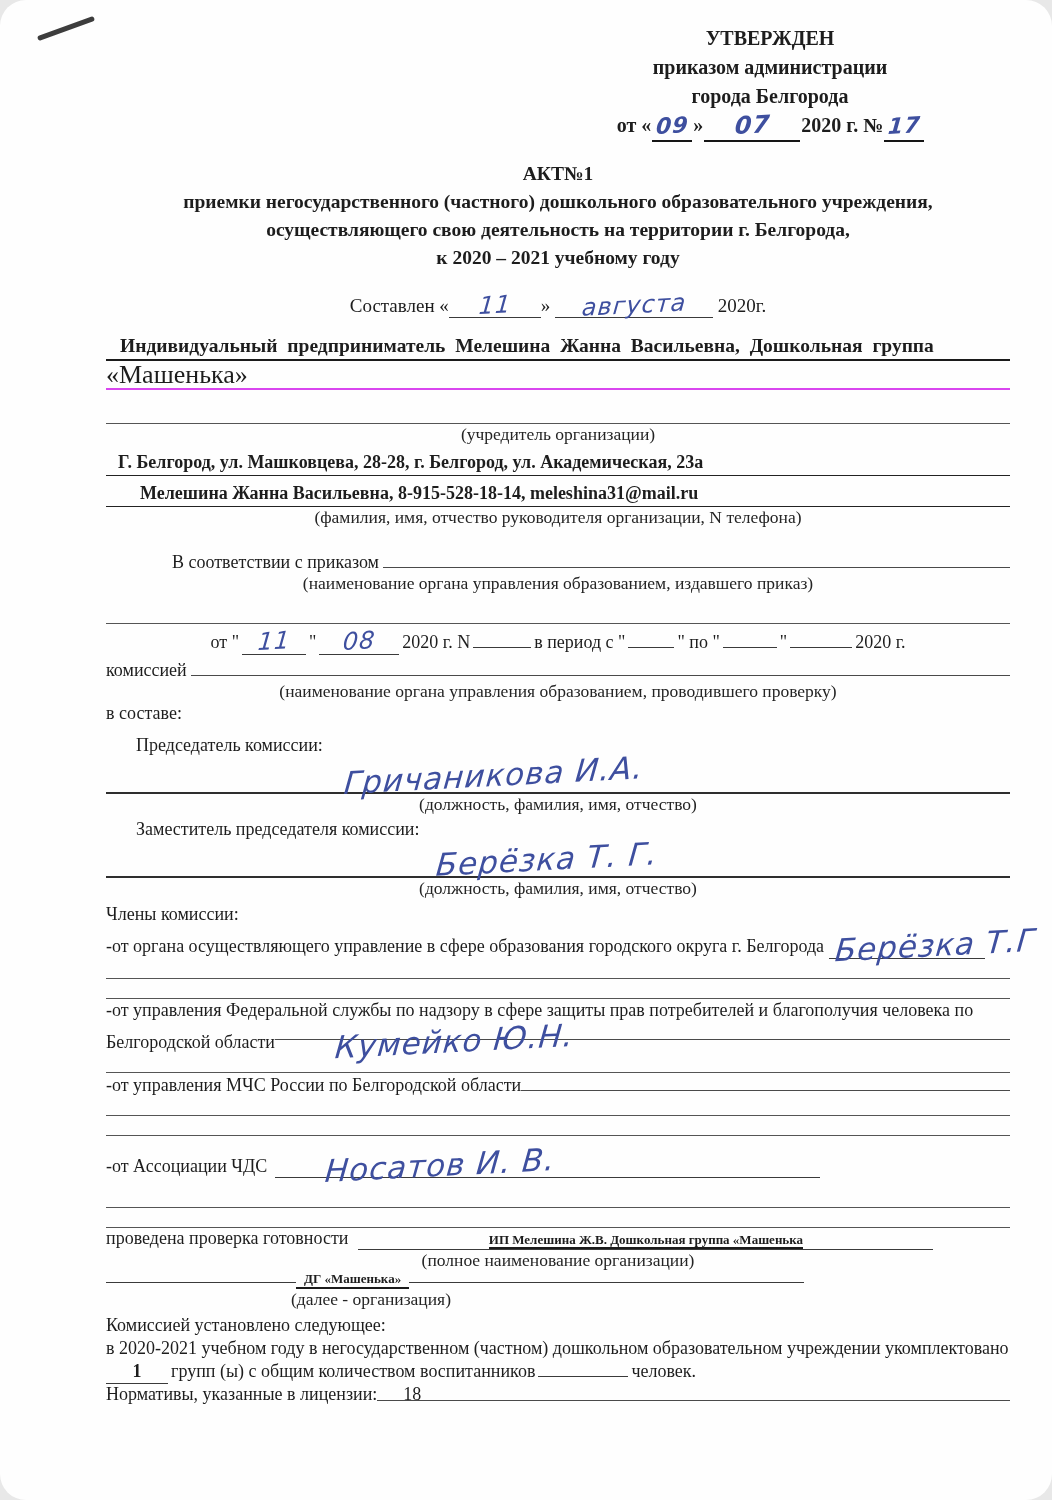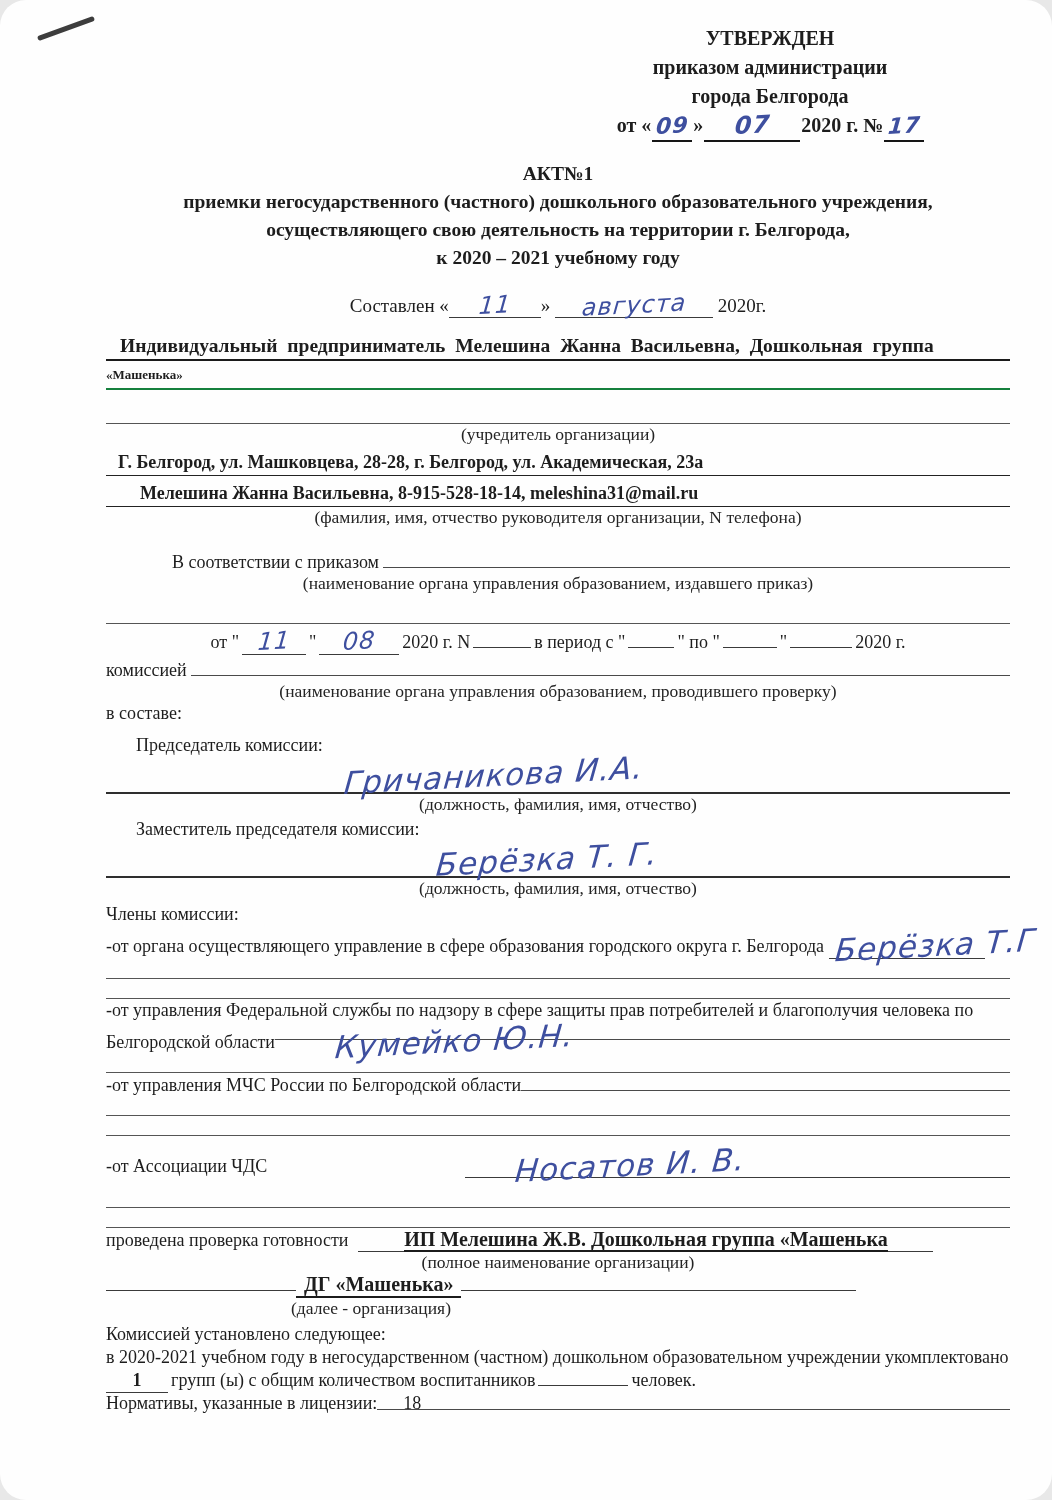--- a/index.html
+++ b/index.html
@@ -27,35 +27,35 @@
   .hw-sm{font-size:22px;}
   .hw-md{font-size:24px;}
   .hw-big{font-size:31px;top:4px;}
   .approval{width:480px;margin-left:auto;text-align:center;font-weight:bold;
     font-size:20px;line-height:29px;}
   .approval .line4 span[data-bind]{margin:0 1px;}
   .act{margin-top:18px;text-align:center;font-weight:bold;font-size:19.5px;line-height:28px;}
   .composed{margin-top:20px;text-align:center;font-size:19px;}
   .org1{margin-top:14px;font-weight:bold;font-size:19.5px;border-bottom:2px solid #1b1b1b;
     padding-left:14px;line-height:27px;word-spacing:5px;white-space:nowrap;}
-  .org2{font-weight:bold;font-size:13px;border-bottom:2px solid #15803d;line-height:27px;}
+  .org2{font-weight:normal;font-size:26px;border-bottom:2px solid #d946ef;line-height:27px;}
   .ul-text{border-bottom:2px solid #1b1b1b;}
   .addr{margin-top:5px;font-weight:bold;border-bottom:1.8px solid #222;
     padding-left:12px;line-height:25px;}
   .indent1{margin-top:23px;margin-left:66px;}
   .order-date{margin-top:4px;text-align:center;white-space:nowrap;}
   .order-date > span[data-bind]{margin:0 3px;}
   .label-ind{margin-left:30px;margin-top:10px;}
   .sig-row{border-bottom:2px solid #2e2e2e;height:36px;padding-left:238px;white-space:nowrap;}
   .sig-row2{padding-left:330px;}
   .nw{white-space:nowrap;}
-  .mt4{margin-top:4px;}.mt8{}.mt10{margin-top:10px;justify-content:space-between;}
+  .mt4{margin-top:4px;}.mt8{}.mt10{margin-top:10px;}
   .mt14{margin-top:14px;}
   .body-line{line-height:23px;}
-  .proverka-name{font-weight:bold;font-size:20px;}
+  .proverka-name{font-weight:bold;font-size:13px;}
   .groups-row > span[data-bind]{margin:0 3px;}
 </style>
 </head>
 <body>
 
 <div class="page">
   <div class="pen-stroke"></div>
   <div class="content">
 
     <div class="approval">

